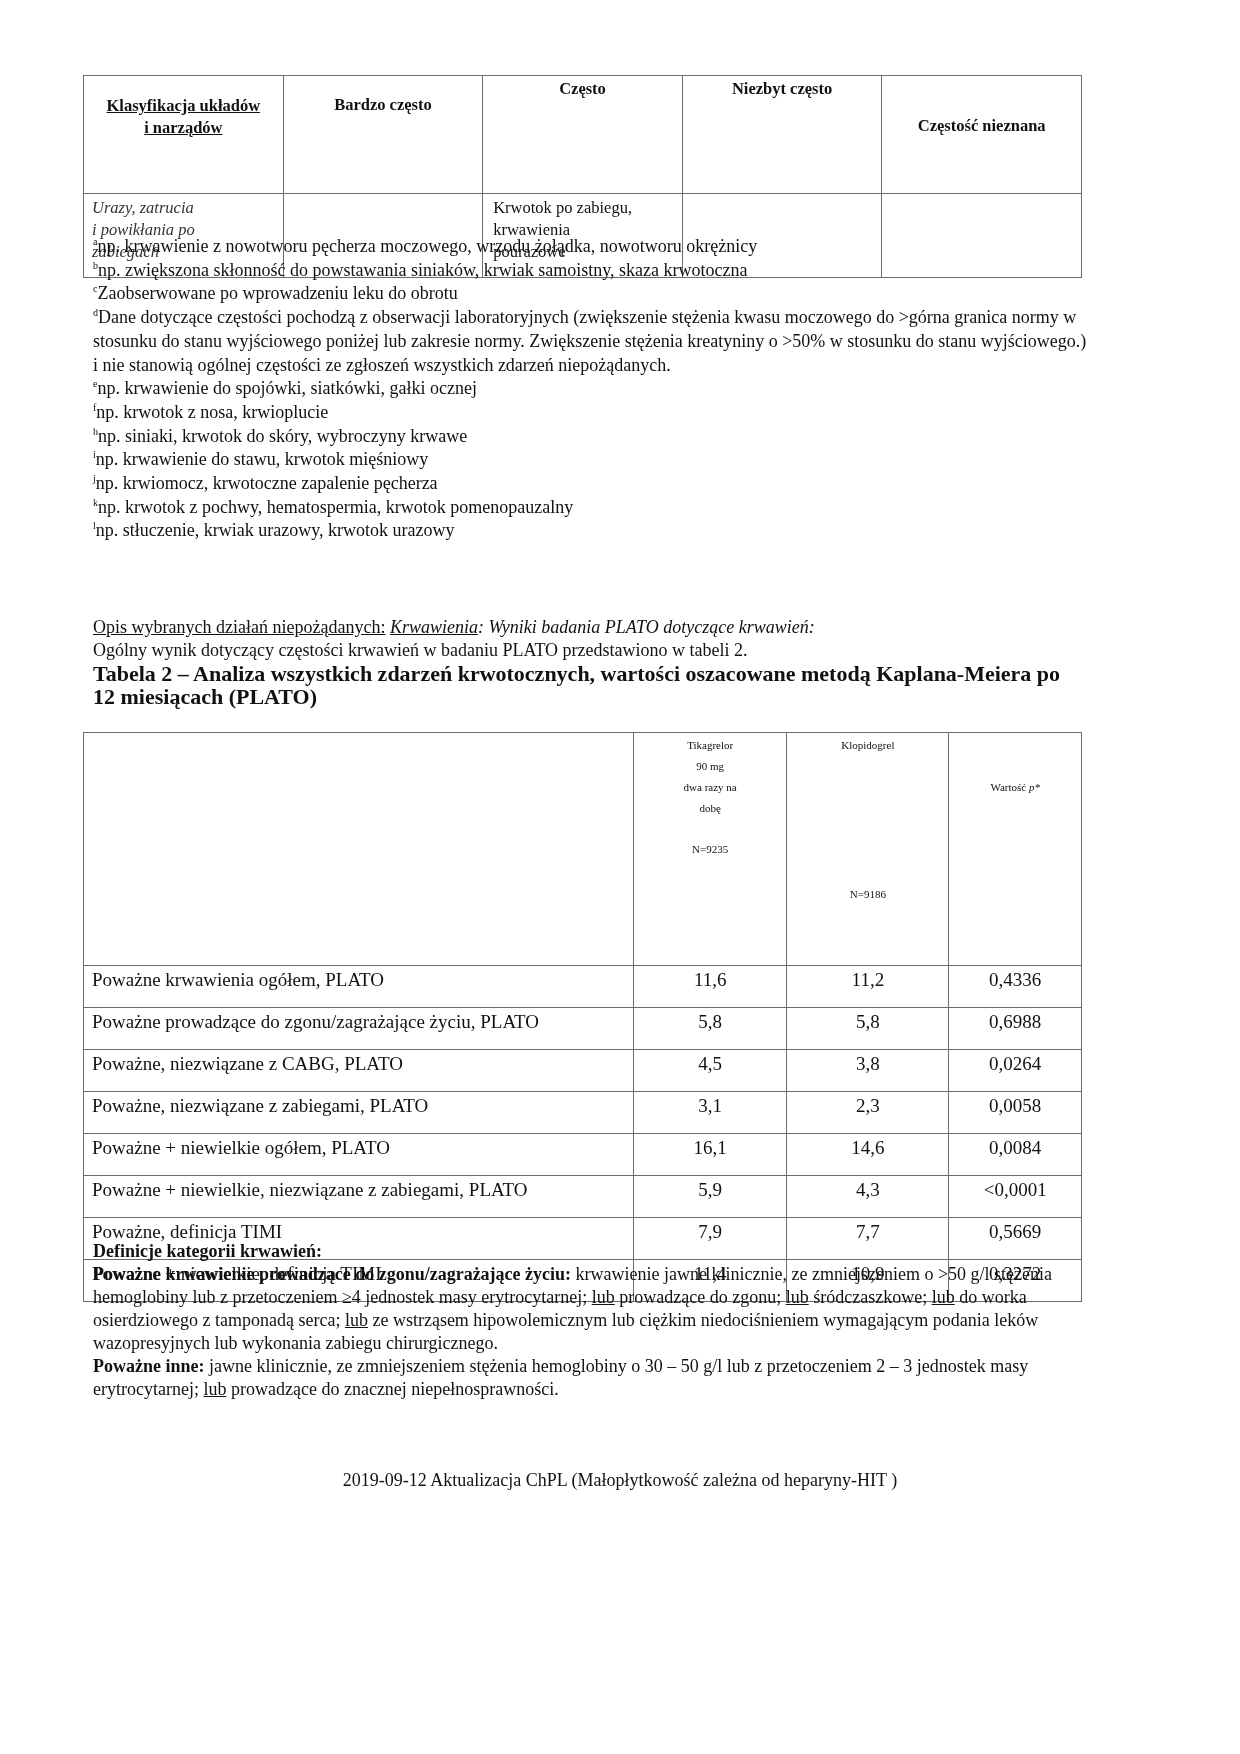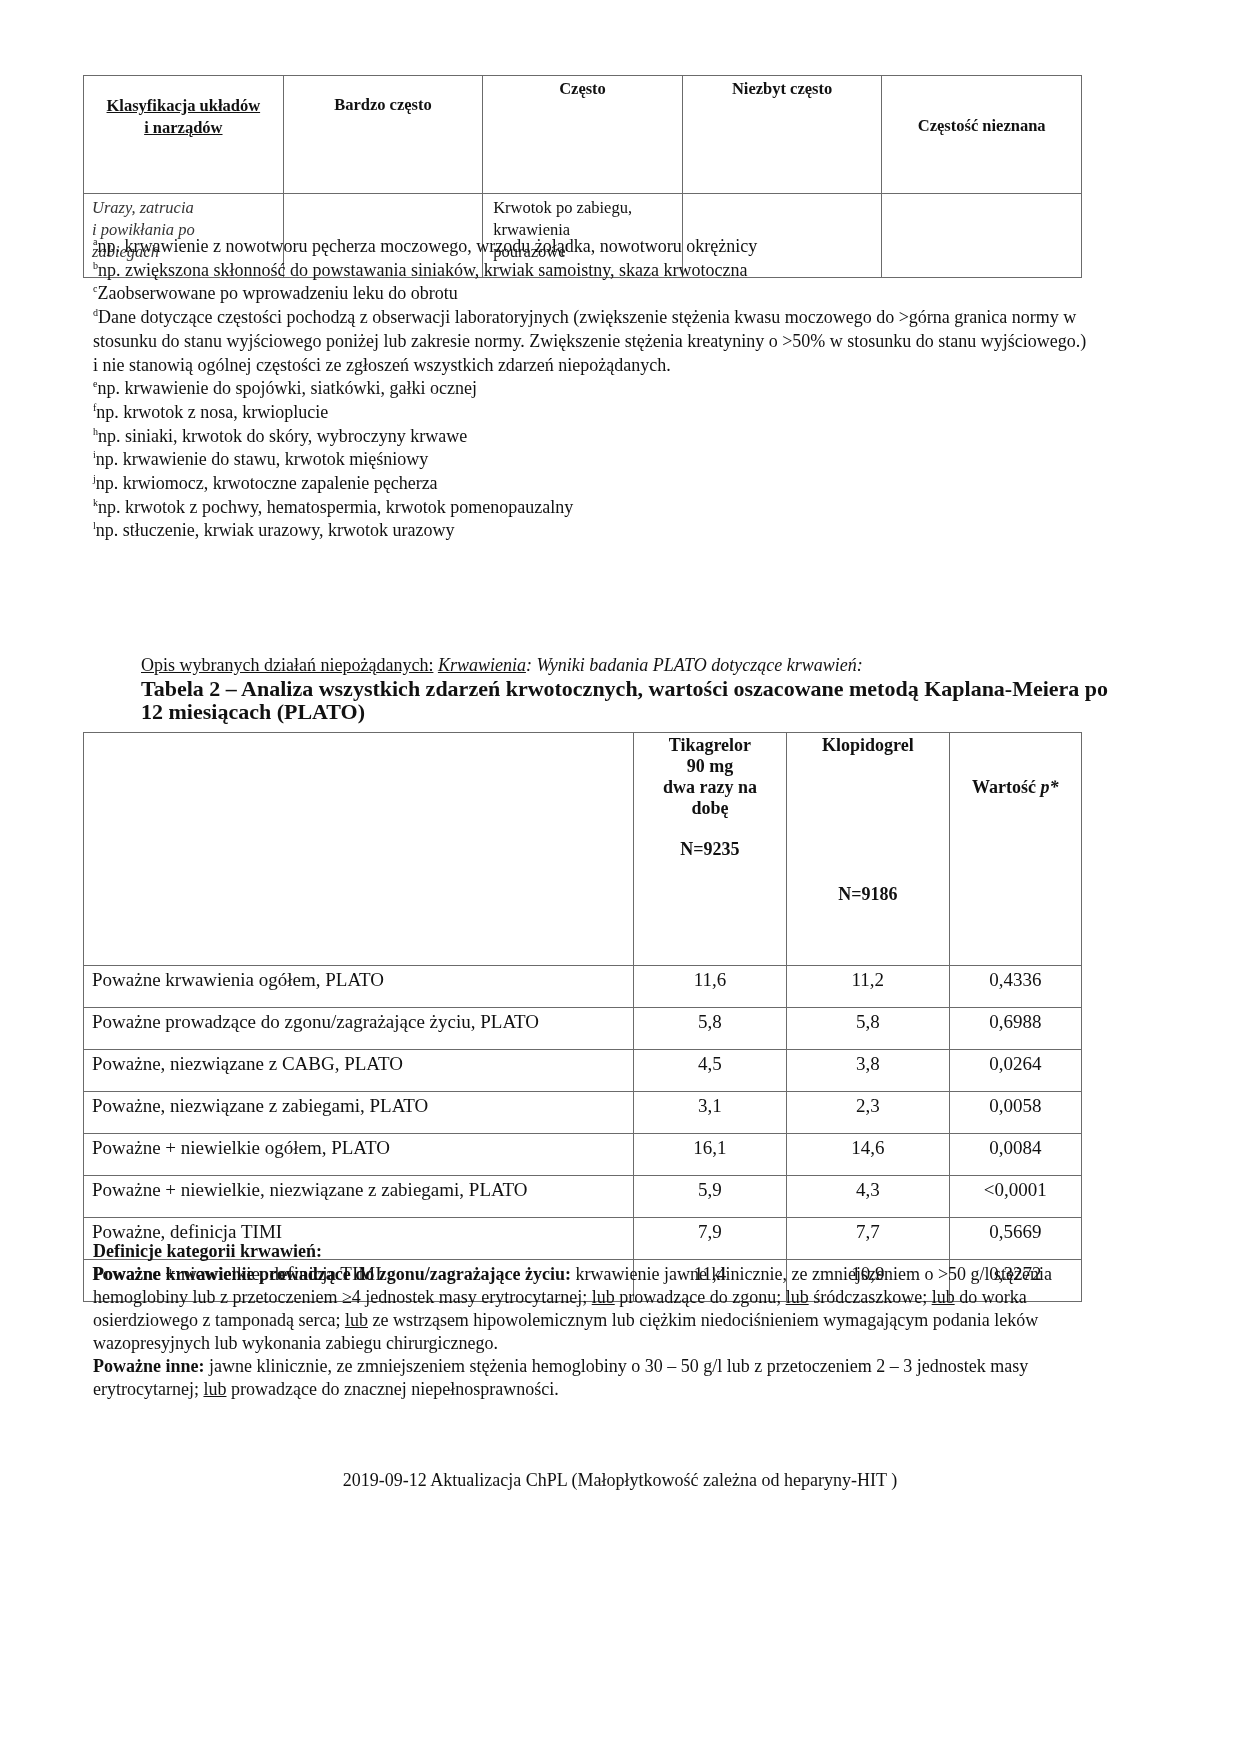--- a/index.html
+++ b/index.html
@@ -24,21 +24,21 @@
   
   .fn { left:93px; font-size:18px; line-height:23.7px; width:1000px; }
   .fn p { margin:0; }
   .para { left:93px; font-size:18px; line-height:23px; width:1000px; }
   .para p { margin:0; }
   .u { text-decoration:underline; }
   .i { font-style:italic; }
   .b { font-weight:bold; }
   
   #t2 { left:83px; top:732px; width:999px; }
-  #t2 th { height:188px; font-weight:bold; text-align:center; font-size:18px; line-height:21px; }
+  #t2 th { height:188px; font-weight:normal; text-align:center; font-size:11px; line-height:21px; }
   #t2 td { height:38px; font-size:19px; padding-top:3px; }
   #t2 td.lbl { padding-left:8px; }
   #t2 td.num { text-align:center; }
   .col1 { width:552px; } .col2 { width:153px; } .col3 { width:162px; } .col4 { width:132px; }
   .footer { left:0; width:1240px; top:1470px; text-align:center; font-size:18px; }
 </style>
 </head>
 <body>
 
 <table id="t1">
@@ -78,25 +78,26 @@
     <p><sup>d</sup><span>Dane dotyczące częstości pochodzą z obserwacji laboratoryjnych (zwiększenie stężenia kwasu moczowego do &gt;górna granica normy w stosunku do stanu wyjściowego poniżej lub zakresie normy. Zwiększenie stężenia kreatyniny o &gt;50% w stosunku do stanu wyjściowego.) i nie stanowią ogólnej częstości ze zgłoszeń wszystkich zdarzeń niepożądanych.</span></p>
     <p><sup>e</sup><span>np. krwawienie do spojówki, siatkówki, gałki ocznej</span></p>
     <p><sup>f</sup><span>np. krwotok z nosa, krwioplucie</span></p>
     <p><sup>h</sup><span>np. siniaki, krwotok do skóry, wybroczyny krwawe</span></p>
     <p><sup>i</sup><span>np. krwawienie do stawu, krwotok mięśniowy</span></p>
     <p><sup>j</sup><span>np. krwiomocz, krwotoczne zapalenie pęcherza</span></p>
     <p><sup>k</sup><span>np. krwotok z pochwy, hematospermia, krwotok pomenopauzalny</span></p>
     <p><sup>l</sup><span>np. stłuczenie, krwiak urazowy, krwotok urazowy</span></p>
   </div>
 
-<div class="abs para" style="top:654px;margin-left:48px;">
+<div class="abs para" style="top:616px;">
   <p>
     <span class="u">Opis wybranych działań niepożądanych:</span>
     <span class="i u">Krwawienia</span><span class="i">: Wyniki badania PLATO dotyczące krwawień:</span>
   </p>
+  <p>Ogólny wynik dotyczący częstości krwawień w badaniu PLATO przedstawiono w tabeli 2.</p>
   <p class="b" style="font-size:22px;">
     <span>Tabela 2 – Analiza wszystkich zdarzeń krwotocznych, wartości oszacowane metodą Kaplana-Meiera po</span><br>
     <span>12 miesiącach (PLATO)</span>
   </p>
 </div>
 
 <table id="t2">
   <tbody>
       <tr>
     <th class="col1"></th>

